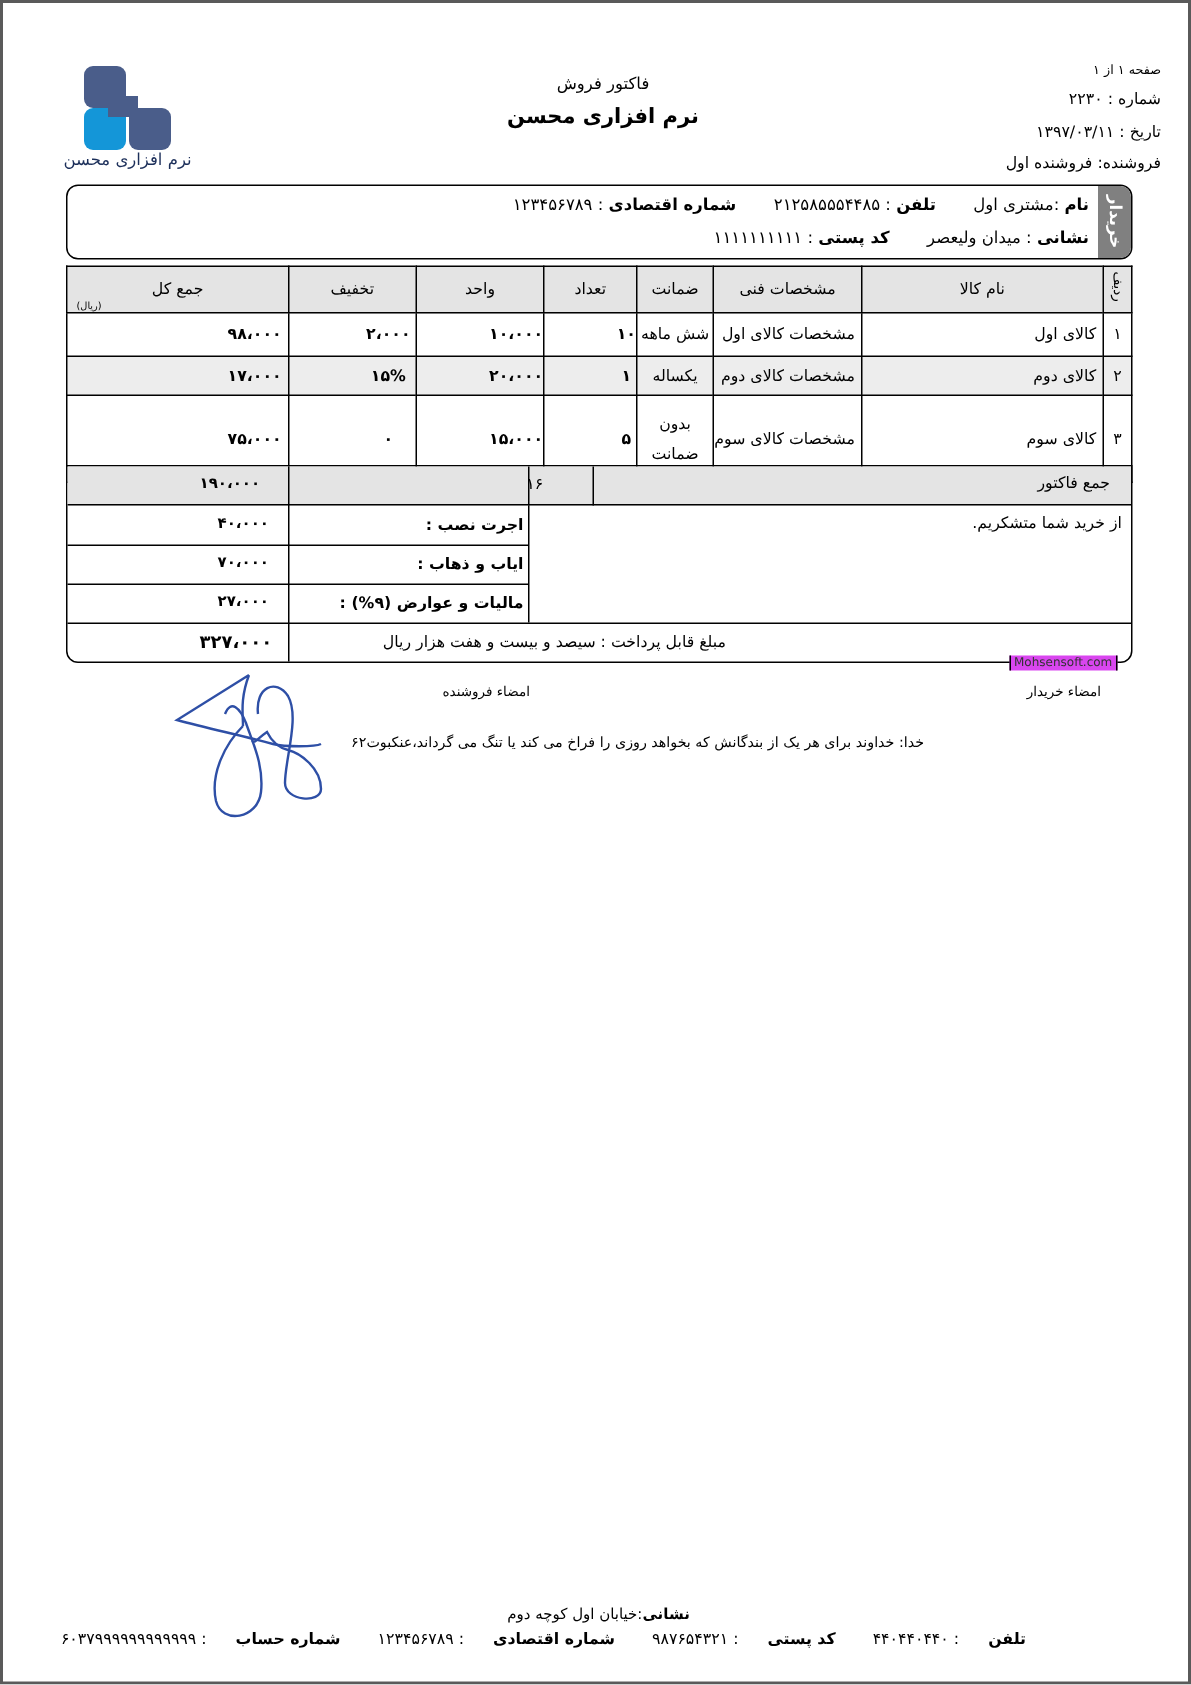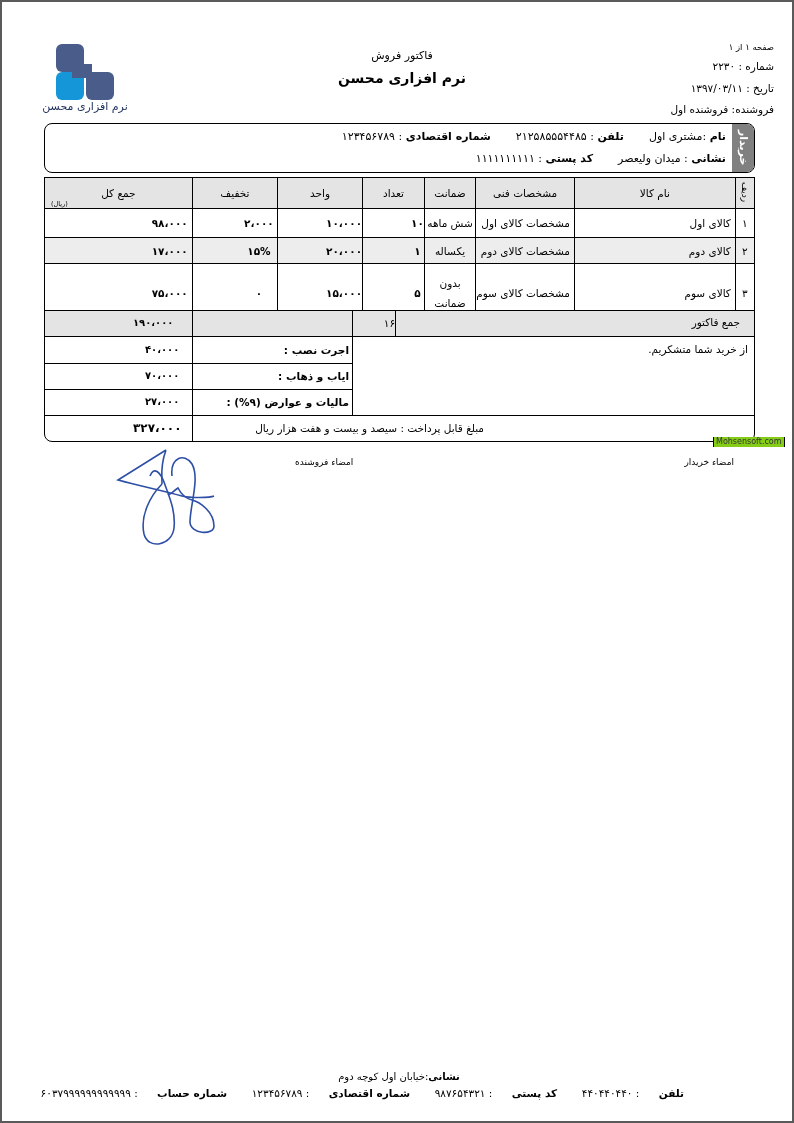--- a/index.html
+++ b/index.html
@@ -36,21 +36,21 @@
   .items td.bold { font-weight: bold; padding-left: 48px; }
   .rowidx-h { writing-mode: vertical-rl; font-size: 9px; }
   .rial { position: absolute; left: 6px; top: 22px; font-size: 6.5px; }
 
   
   .totals { position: absolute; left: 42px; top: 308px; width: 711px; height: 132px; border: 1.5px solid #000; border-radius: 0 0 8px 8px; direction: rtl; font-size: 10.5px; }
   .tot-head { position: absolute; left: 0; top: 0; width: 100%; height: 26px; background: #e4e4e4; border-bottom: 1px solid #000; }
   .cell { position: absolute; }
   .vline { position: absolute; width: 1px; background: #000; }
   .hline { position: absolute; height: 1px; background: #000; }
-  .mohsen { position: absolute; left: 668px; top: 126px; font-size: 8px; color: #333; background: #84cc16; padding: 0 2px; border-left: 1px solid #000; border-right: 1px solid #000; line-height: 10px; }
+  .mohsen { position: absolute; left: 628px; top: 126px; font-size: 8px; color: #333; background: #d946ef; padding: 0 2px; border-left: 1px solid #000; border-right: 1px solid #000; line-height: 10px; }
 
   .sig-label { font-size: 9px; direction: rtl; }
   .verse { right: 176px; top: 488px; font-size: 9.5px; direction: rtl; white-space: nowrap; }
   .footer-addr { left: 0; width: 794px; top: 1069px; text-align: center; font-size: 10px; direction: rtl; }
   .footer-info { right: 108px; top: 1085px; font-size: 10.5px; direction: rtl; white-space: nowrap; }
   .footer-info b { font-weight: bold; margin-left: 16px; }
 </style>
 </head>
 <body>
 
@@ -152,21 +152,21 @@
       </tr>
     </tbody>
   </table>
 
   <div class="totals">
     <div class="tot-head"></div>
 
     <div class="cell" style="right:14px;top:5px;">جمع فاکتور</div>
     <div class="vline" style="left:350px;top:0;height:26px;"></div>
     <div class="vline" style="left:307px;top:0;height:26px;"></div>
-    <div class="cell" style="left:323px;width:43px;top:6px;text-align:center;font-weight:normal;">۱۶</div>
+    <div class="cell" style="left:290px;width:43px;top:6px;text-align:center;font-weight:normal;">۱۶</div>
     <div class="vline" style="left:147px;top:0;height:130px;"></div>
     <div class="cell" style="left:88px;top:6px;font-weight:bold;font-size:10px;text-align:center;">۱۹۰،۰۰۰</div>
 
     <div class="cell" style="right:6px;top:32px;margin-left:20px;">از خرید شما متشکریم.</div>
 
     <div class="vline" style="left:307px;top:26px;height:78px;"></div>
     <div class="hline" style="left:0;width:307px;top:52px;"></div>
     <div class="hline" style="left:0;width:307px;top:78px;"></div>
     <div class="hline" style="left:0;width:100%;top:104px;"></div>
 
@@ -187,20 +187,21 @@
 
   <div class="abs sig-label" style="right:58px;top:455px;">امضاء خریدار</div>
   <div class="abs sig-label" style="left:293px;top:455px;">امضاء فروشنده</div>
 
   <svg class="abs" style="left:108px;top:444px;" width="110" height="104" viewBox="0 0 110 104">
     <path d="M56 4 C50 20 52 30 52 38 M56 4 L8 34 C30 40 50 44 72 50 C80 52 100 52 104 50" fill="none" stroke="#2e4fa6" stroke-width="1.6"></path>
     <path d="M52 38 C40 50 30 70 34 88 C38 104 62 100 64 82 C66 64 58 48 54 36 C50 26 44 20 40 30" fill="none" stroke="#2e4fa6" stroke-width="1.6"></path>
     <path d="M62 30 C60 12 74 6 82 18 C90 32 80 60 80 76 C80 88 104 90 104 80 C104 66 90 56 82 54 C74 52 70 46 68 42 C62 46 60 50 58 48" fill="none" stroke="#2e4fa6" stroke-width="1.6"></path>
   </svg>
 
+  <div class="abs verse">خدا: خداوند برای هر یک از بندگانش که بخواهد روزی را فراخ می کند یا تنگ می گرداند،عنکبوت۶۲</div>
 
   <div class="abs footer-addr">
     <b>نشانی</b><span>:خیابان اول کوچه دوم</span>
   </div>
   <div class="abs footer-info">
     <b>تلفن</b>
     <span>: ۴۴۰۴۴۰۴۴۰</span>
     <span class="gap"></span>
     <b>کد پستی</b>
     <span>: ۹۸۷۶۵۴۳۲۱</span>

